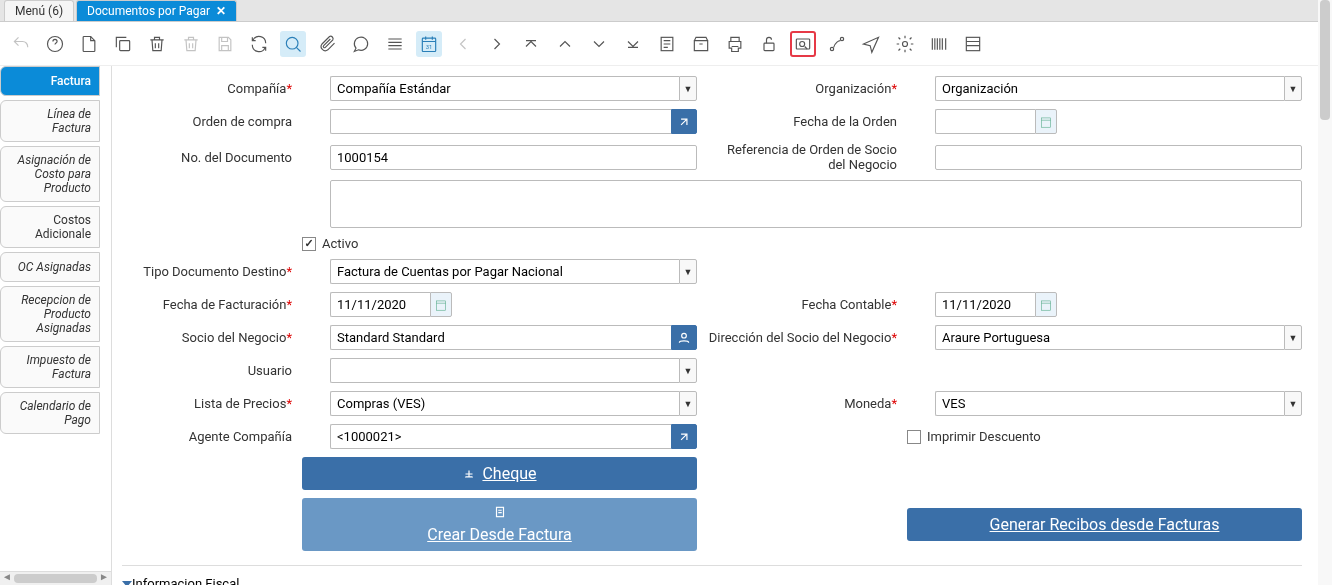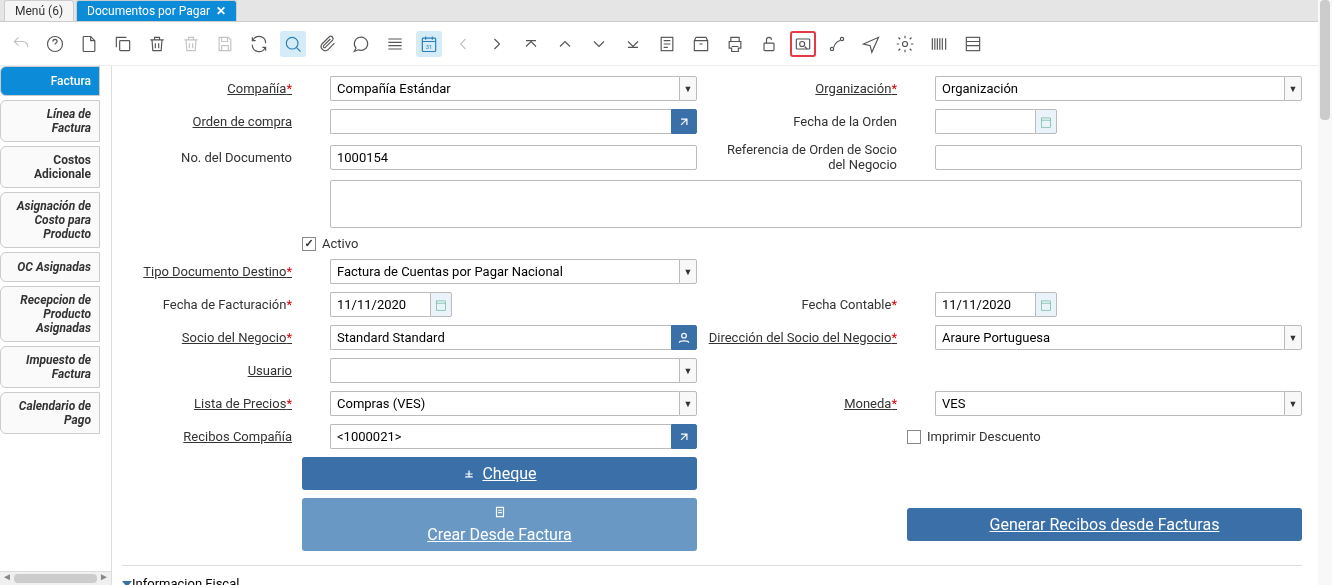--- a/index.html
+++ b/index.html
@@ -16,35 +16,35 @@
 .toolbar .tbtn.active { background: #d5ecf8; }
 .toolbar .tbtn.highlighted { border: 2px solid #e63946; }
 .toolbar svg { stroke: #555; fill: none; stroke-width: 1.4; }
 .toolbar .tbtn.active svg { stroke: #2a7fb8; }
 .toolbar .disabled { opacity: 0.35; }
 
 .main { display: flex; height: calc(585px - 22px - 44px); }
 
 .sidebar { width: 112px; background: #fff; position: relative; border-right: 1px solid #ddd; }
 .sidebar-tabs { position: absolute; left: 0; top: 0; width: 100px; }
-.side-tab { background: #fafafa; border: 1px solid #ccc; border-radius: 6px 0 0 6px; padding: 6px 8px; margin-bottom: 4px; font-size: 12px; text-align: right; cursor: pointer; min-height: 30px; display: flex; align-items: center; justify-content: flex-end; font-style: italic; font-weight: bold; }
+.side-tab { background: #fafafa; border: 1px solid #ccc; border-radius: 6px 0 0 6px; padding: 6px 8px; margin-bottom: 4px; font-size: 12px; text-align: right; cursor: pointer; min-height: 30px; display: flex; align-items: center; justify-content: flex-end; font-style: italic; }
 .side-tab.active { background: #0b8bd8; color: #fff; font-style: normal; font-weight: 500; }
 .side-tab.normal { font-style: normal; }
 .sidebar-hscroll { position: absolute; bottom: 0; left: 0; right: 0; height: 14px; background: #f0f0f0; border-top: 1px solid #ddd; }
 .sidebar-hscroll::before { content: '◄'; position: absolute; left: 2px; top: -1px; font-size: 10px; color: #888; }
 .sidebar-hscroll::after { content: '►'; position: absolute; right: 2px; top: -1px; font-size: 10px; color: #888; }
 .sidebar-hscroll .thumb { position: absolute; left: 14px; top: 2px; right: 14px; bottom: 2px; background: #ccc; border-radius: 4px; }
 
 .content { flex: 1; overflow-y: auto; padding: 10px 30px 10px 10px; position: relative; }
 .vscroll { position: absolute; right: 0; top: 0; bottom: 0; width: 14px; background: #f8f8f8; }
 .vscroll .thumb { position: absolute; top: 0; left: 2px; right: 2px; height: 120px; background: #ccc; border-radius: 4px; }
 
 .form-grid { display: grid; grid-template-columns: 170px 395px 190px 395px; column-gap: 10px; row-gap: 8px; align-items: center; margin-left: 0; }
 .lbl { text-align: right; font-size: 13px; color: #333; }
-.lbl.link { text-decoration: underline; }
+.lbl.link { }
 .lbl .req { color: #d00; }
 .fld { display: flex; padding-left: 28px; }
 .fld input[type=text], .fld select, .fld textarea { width: 100%; border: 1px solid #bbb; padding: 4px 6px; font-size: 13px; background: #fff; border-radius: 2px; }
 .fld .combo { display: flex; width: 100%; }
 .fld .combo input { flex: 1; border-right: none; border-radius: 2px 0 0 2px; }
 .fld .combo .drop { width: 18px; border: 1px solid #bbb; background: #f8f8f8; display: flex; align-items: center; justify-content: center; font-size: 9px; cursor: pointer; border-radius: 0 2px 2px 0; }
 .fld .combo .btn-icon { width: 26px; background: #3a6fa8; color: #fff; display: flex; align-items: center; justify-content: center; border-radius: 0 2px 2px 0; border: 1px solid #3a6fa8; }
 .fld .date { display: flex; }
 .fld .date input { width: 100px; border-radius: 2px 0 0 2px; border-right: none; }
 .fld .date .cal { width: 22px; background: #eaf3fa; border: 1px solid #bbb; display: flex; align-items: center; justify-content: center; border-radius: 0 2px 2px 0; }
@@ -235,22 +235,22 @@
         <path d="M4 9h16M4 14h16"></path>
       </svg>
     </div>
 </div>
 
 <div class="main">
   <div class="sidebar">
     <div class="sidebar-tabs" id="sidebar-tabs">
         <div class="side-tab active normal">Factura</div>
         <div class="side-tab">Línea de Factura</div>
+        <div class="side-tab">Asignación de Costo para Producto</div>
         <div class="side-tab normal">Costos Adicionale</div>
-        <div class="side-tab">Asignación de Costo para Producto</div>
         <div class="side-tab">OC Asignadas</div>
         <div class="side-tab">Recepcion de Producto Asignadas</div>
         <div class="side-tab">Impuesto de Factura</div>
         <div class="side-tab">Calendario de Pago</div>
       </div>
     <div class="sidebar-hscroll">
         <div class="thumb"></div>
       </div>
   </div>
 
@@ -390,21 +390,21 @@
           </div>
         </div>
       <div class="lbl link"><span>Moneda</span><span class="req">*</span></div>
       <div class="fld">
           <div class="combo">
             <input type="text" value="VES" style="">
             <div class="drop">▼</div>
           </div>
         </div>
 
-      <div class="lbl link"><span>Recibos Compañía</span></div>
+      <div class="lbl link"><span>Agente Compañía</span></div>
       <div class="fld">
           <div class="combo">
             <input type="text" value="&lt;1000021&gt;" style="">
             <div class="btn-icon">
               <svg class="small-svg" viewBox="0 0 24 24" stroke="#fff" fill="none" stroke-width="2">
                 <path d="M7 17l10-10M7 7h10v10"></path>
               </svg>
             </div>
           </div>
         </div>

